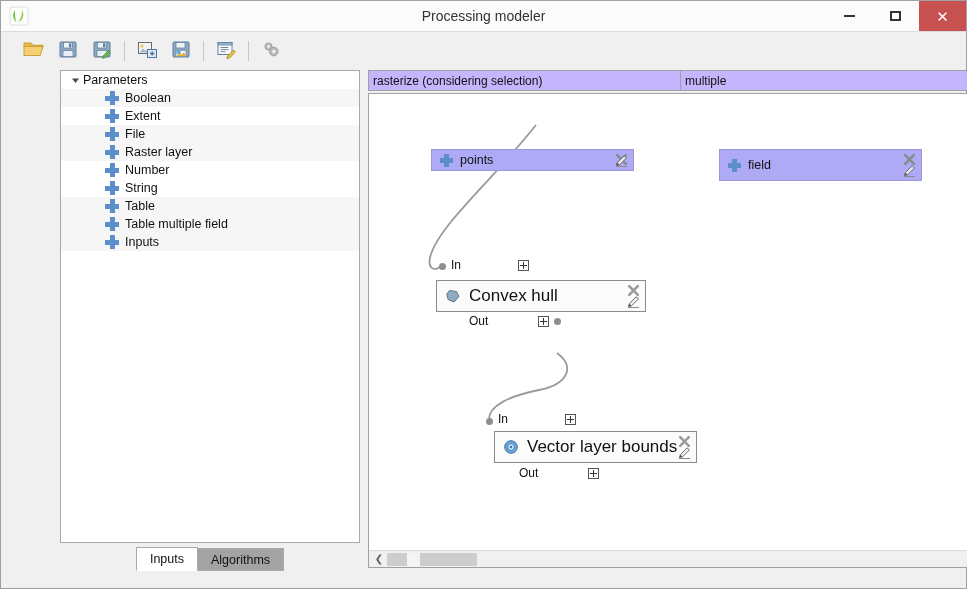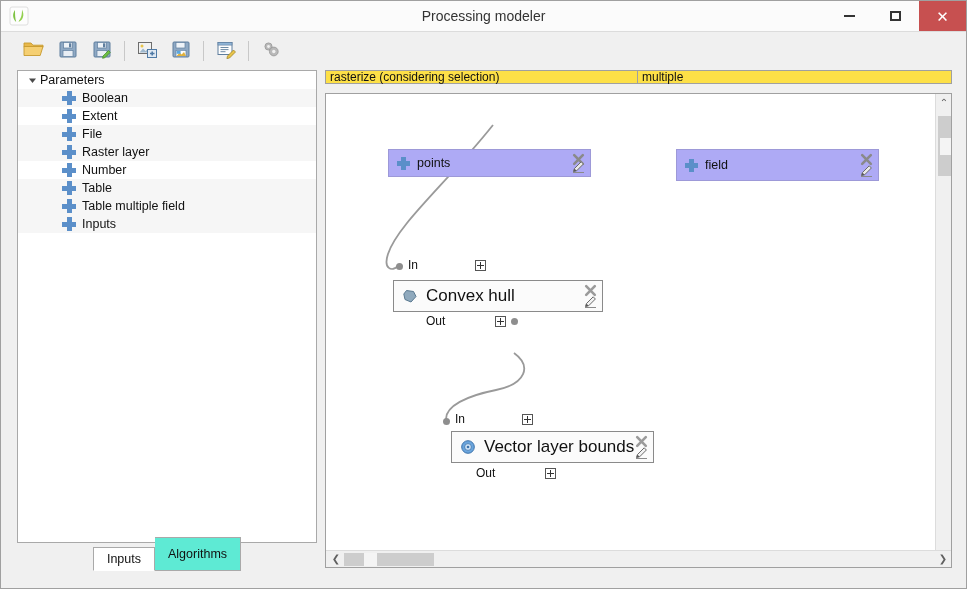--- a/index.html
+++ b/index.html
@@ -68,20 +68,21 @@
   .tb-sep {
     width: 1px; height: 20px; background: #c8c8c8;
     margin: 0 5px;
   }
 
   
   #body {
     flex: 1 1 auto;
     position: relative;
     padding: 1px;
+    margin-left: 43px;
   }
 
   
   #left-panel {
     position: absolute; left: 16px; top: 0px;
     width: 300px; height: 512px;
   }
   #tree-box {
     position: absolute; left: 0; top: 0;
     width: 300px; height: 473px;
@@ -117,26 +118,26 @@
   .plus-icon::before { left: 0px; top: 4.5px; width: 14px; height: 5px; }
   .plus-icon::after  { left: 4.5px; top: 0px; width: 5px; height: 14px; }
 
   
   #tabbar {
     position: absolute; left: 0; top: 477px;
     width: 300px; height: 24px;
     display: flex; align-items: flex-end; justify-content: center;
   }
   .tab {
-    height: 34px;
+    height: 23px;
     padding: 0 13px;
     font-size: 12.5px; color: #111;
     display: flex; align-items: center;
     border: 1px solid #a9a9a9;
-    background: #5eead4;
+    background: #a3a3a3;
     cursor: default;
   }
   .tab.active {
     background: #fff;
     border-bottom-color: #fff;
     height: 24px;
     position: relative; z-index: 2;
   }
   .tab:not(.active) { border-left: none; }
 
@@ -144,23 +145,23 @@
   #right-panel {
     position: absolute; left: 324px; top: 0px;
     width: 627px; height: 498px;
   }
   #field-row {
     position: absolute; left: 0; top: 0;
     width: 627px; height: 21px;
     display: flex;
   }
   .txt-field {
-    height: 14px;
+    height: 21px;
     border: 1px solid #a0a0a0;
-    background: #fde047;
+    background: #c4b5fd;
     font-size: 12px; color: #111;
     display: flex; align-items: center;
     padding-left: 4px;
     font-family: "Liberation Sans", sans-serif;
     cursor: text;
   }
   #field-name { width: 313px; }
   #field-group { width: 314px; border-left: none; }
 
   #canvas-frame {
@@ -437,20 +438,25 @@
             <div class="tree-row alt">
               <span class="child-indent"></span>
               <span class="plus-icon"></span>
               <span>Raster layer</span>
             </div>
             <div class="tree-row">
               <span class="child-indent"></span>
               <span class="plus-icon"></span>
               <span>Number</span>
             </div>
+            <div class="tree-row">
+              <span class="child-indent"></span>
+              <span class="plus-icon"></span>
+              <span>String</span>
+            </div>
             <div class="tree-row alt">
               <span class="child-indent"></span>
               <span class="plus-icon"></span>
               <span>Table</span>
             </div>
             <div class="tree-row alt">
               <span class="child-indent"></span>
               <span class="plus-icon"></span>
               <span>Table multiple field</span>
             </div>
@@ -480,21 +486,21 @@
       </div>
 
       <div id="canvas-frame">
         <div id="canvas">
 
           <svg class="conn" width="610" height="458">
             <path d="M 167 31 C 120 90 72 130 62 160 C 57 175 66 178 72 172" stroke="#9a9a9a" stroke-width="1.8" fill="none"></path>
             <path d="M 188 259 C 206 272 200 290 170 296 C 140 302 120 312 120 325" stroke="#9a9a9a" stroke-width="1.8" fill="none"></path>
           </svg>
 
-          <div class="param-node" style="left:62px; top:55px; width:203px; height:28px;">
+          <div class="param-node" style="left:62px; top:55px; width:203px; height:22px;">
             <span class="pn-plus"></span>
             <span class="pn-label">points</span>
             <span class="node-close">
               <svg width="13" height="13" viewBox="0 0 13 13">
                 <path d="M2.2 2.2 L10.8 10.8 M10.8 2.2 L2.2 10.8" stroke="#8a8a8a" stroke-width="2.6" stroke-linecap="round"></path>
               </svg>
             </span>
             <span class="node-edit">
               <svg width="15" height="15" viewBox="0 0 15 15">
                 <path d="M2.5 12.5 L3.4 9.6 L10.2 2.8 L12.4 5 L5.6 11.8 Z" fill="#e9e9e9" stroke="#6a6a6a" stroke-width="1"></path>

